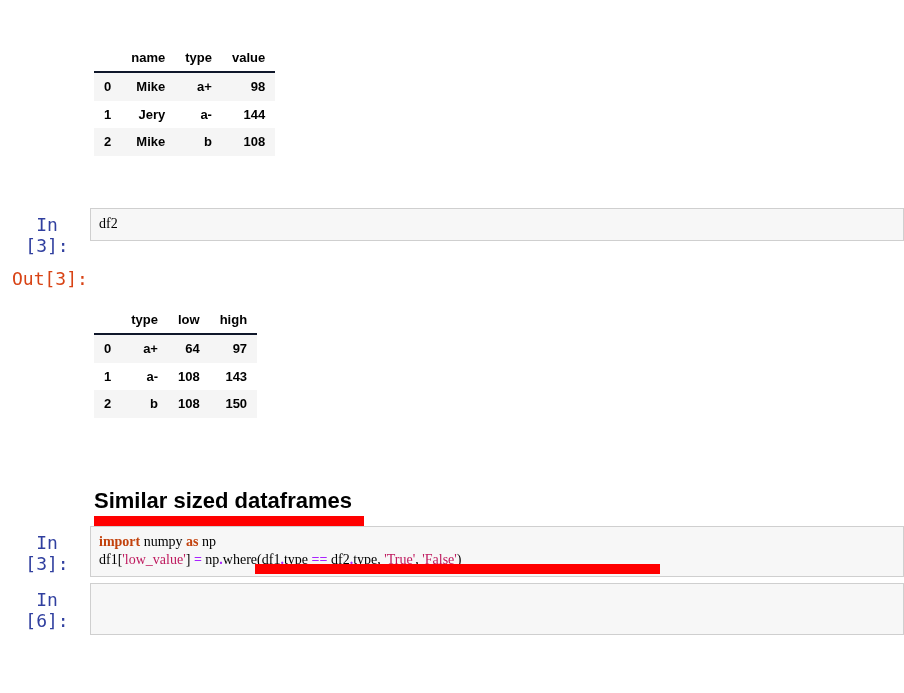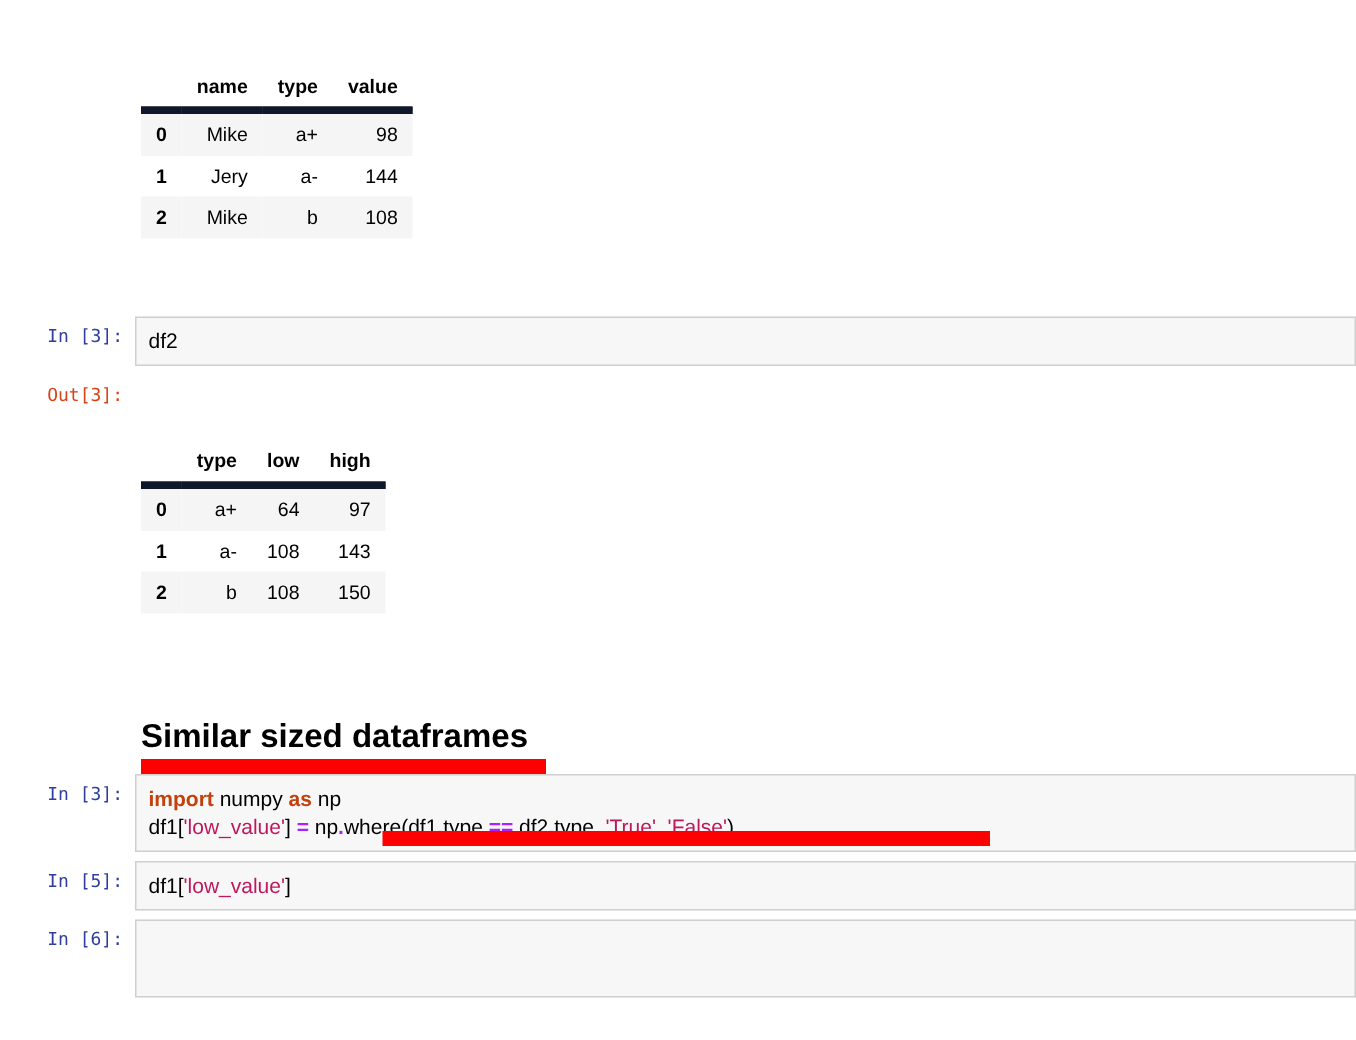--- a/index.html
+++ b/index.html
@@ -4,43 +4,43 @@
 <style>
   * { box-sizing: border-box; margin: 0; padding: 0; }
   body {
     font-family: -apple-system, BlinkMacSystemFont, "Segoe UI", Helvetica, Arial, sans-serif;
     font-size: 14px;
     color: #000;
     background: #fff;
     padding: 0;
     overflow-x: hidden;
   }
-  .mono { font-family: Liberation Sans, sans-serif; font-size: 14px; }
+  .mono { font-family: Liberation Serif, serif; font-size: 14px; }
   .nb-row { display: flex; align-items: flex-start; margin-bottom: 6px; }
-  .prompt { width: 90px; flex-shrink: 0; text-align: right; padding: 6px 8px 0 12px; font-family: "DejaVu Sans Mono", Menlo, Monaco, Consolas, monospace; font-size: 12px; }
+  .prompt { width: 90px; flex-shrink: 0; text-align: center; padding: 6px 8px 0 12px; font-family: "DejaVu Sans Mono", Menlo, Monaco, Consolas, monospace; font-size: 18px; }
   .prompt.in { color: #303F9F; }
   .prompt.out { color: #D84315; }
   .code-box {
     flex: 1;
     border: 1px solid #cfcfcf;
     background: #f7f7f7;
     padding: 6px 8px;
     line-height: 1.35;
     white-space: pre;
     overflow: hidden;
   }
   .output-box {
     flex: 1;
     padding: 4px 0 0 4px;
     line-height: 1.35;
     white-space: pre;
   }
   .df-table { border-collapse: collapse; margin: 2px 0 8px 0; font-family: -apple-system, Helvetica, Arial, sans-serif; font-size: 13px; }
-  .df-table th, .df-table td { padding: 5px 10px; text-align: right; }
-  .df-table thead th { border-bottom: 5px solid #0f172a; font-weight: bold; }
+  .df-table th, .df-table td { padding: 5px 10px; text-align: right; font-weight: bold; }
+  .df-table thead th { border-bottom: 2px solid #0f172a; font-weight: bold; }
   .df-table tbody th { font-weight: bold; }
   .df-table tbody tr:nth-child(odd) { background: #f5f5f5; }
   .md-cell { margin-left: 94px; margin-top: 24px; margin-bottom: 12px; }
   .md-cell h2 { font-size: 22px; font-weight: bold; }
   
   .kw { color: #c2410c; font-weight: bold; }
   .str { color: #be185d; }
   .op { color: #AA22FF; font-weight: bold; }
   .redbar { background: #ff0000; height: 10px; position: absolute; }
   .arrow-svg { position: absolute; }
@@ -97,24 +97,20 @@
     <div class="redbar" style="left:0; top:28px; width:270px;"></div>
   </div>
 
   <div class="nb-row" style="position:relative;">
     <div class="prompt in">In [3]:</div>
     <div class="code-box mono"><span class="kw">import</span><span> numpy </span><span class="kw">as</span><span> np</span>
 <span>df1[</span><span class="str">'low_value'</span><span>] </span><span class="op">=</span><span> np</span><span class="op">.</span><span>where(df1</span><span class="op">.</span><span>type </span><span class="op">==</span><span> df2</span><span class="op">.</span><span>type, </span><span class="str">'True'</span><span>, </span><span class="str">'False'</span><span>)</span></div>
     <div class="redbar" style="left:255px; top:38px; width:405px;"></div>
   </div>
 
-  <div class="nb-row">
-    <div class="prompt in">In [5]:</div>
-    <div class="code-box mono"><span>df1[</span><span class="str">'low_value'</span><span>]</span></div>
-  </div>
 
   <div class="nb-row" style="position:relative;">
     <div class="prompt in">In [6]:</div>
     <div class="code-box mono">
 
 </div>
 
   </div>
 
 </div>

